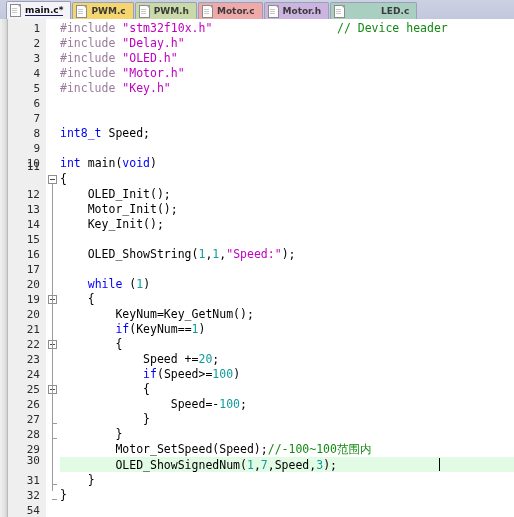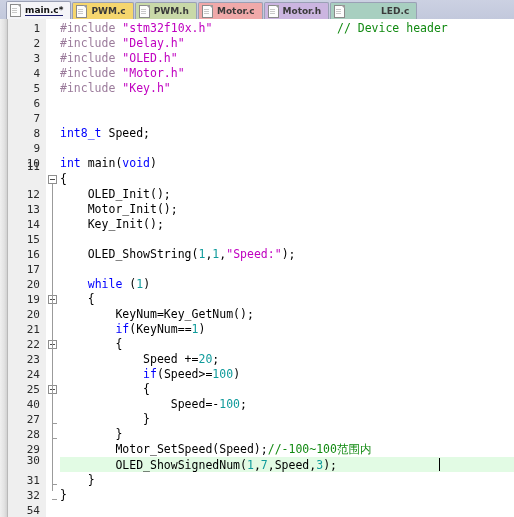--- a/index.html
+++ b/index.html
@@ -206,21 +206,21 @@
       <div class="lineno" style="top: 303px;">21</div>
       <div class="codeline" style="top: 303px; text-align: right;">        <span class="k">if</span>(KeyNum==<span class="num">1</span>)</div>
       <div class="lineno" style="top: 318.05px;">22</div>
       <div class="codeline" style="top: 318.05px;">        {</div>
       <div class="lineno" style="top: 333.1px;">23</div>
       <div class="codeline" style="top: 333.1px;">            Speed +=<span class="num">20</span>;</div>
       <div class="lineno" style="top: 348.15px;">24</div>
       <div class="codeline" style="top: 348.15px;">            <span class="k">if</span>(Speed&gt;=<span class="num">100</span>)</div>
       <div class="lineno" style="top: 363.2px;">25</div>
       <div class="codeline" style="top: 363.2px;">            {</div>
-      <div class="lineno" style="top: 378.25px;">40</div>
+      <div class="lineno" style="top: 378.25px;">26</div>
       <div class="codeline" style="top: 378.25px;">                Speed=-<span class="num">100</span>;</div>
       <div class="lineno" style="top: 393.3px;">27</div>
       <div class="codeline" style="top: 393.3px;">            }</div>
       <div class="lineno" style="top: 408.35px;">28</div>
       <div class="codeline" style="top: 408.35px;">        }</div>
       <div class="lineno" style="top: 423.4px;">29</div>
       <div class="codeline" style="top: 423.4px;">        Motor_SetSpeed(Speed);<span class="cmt">//-100~100范围内</span></div>
       <div class="hl" style="top: 438.45px;"></div>
       <div class="lineno" style="top: 434px;">30</div>
       <div class="codeline" style="top: 439px;">        OLED_ShowSignedNum(<span class="num">1</span>,<span class="num">7</span>,Speed,<span class="num">3</span>);</div>

